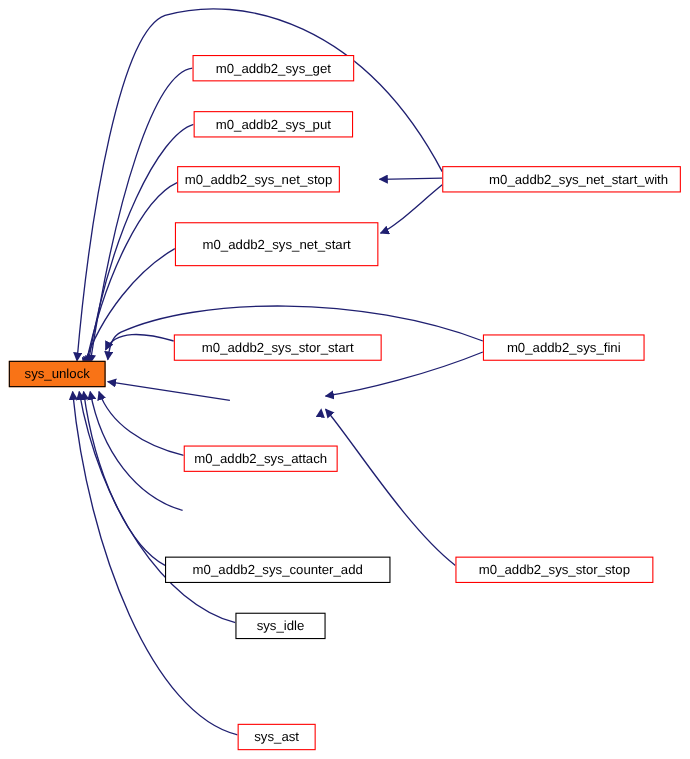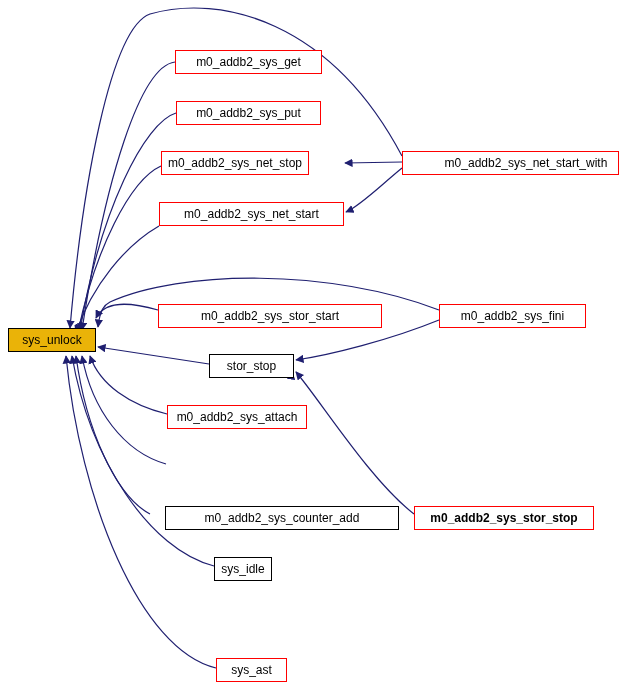--- a/index.html
+++ b/index.html
@@ -31,21 +31,21 @@
     align-items: center;
     justify-content: center;
     font-size: 12px;
     line-height: 1;
     white-space: nowrap;
     background: #ffffff;
     border: 1px solid #ff0000;
     color: #000000;
   }
   .node.root {
-    background: #eab308;
+    background: #f97316;
     border: 1px solid #000000;
   }
   .node.plain {
     background: #ffffff;
     border: 1px solid #000000;
   }
 </style>
 </head>
 <body>
 
@@ -106,54 +106,51 @@
   </div>
 
   <div class="node" style="left:176px; top:101px; width:145px; height:24px;">
     <span>m0_addb2_sys_put</span>
   </div>
 
   <div class="node" style="left:161px; top:151px; width:148px; height:24px;">
     <span>m0_addb2_sys_net_stop</span>
   </div>
 
-  <div class="node" style="left:159px; top:202px; width:185px; height:24px;">
+  <div class="node" style="left:159px; top:202px; width:185px; height:40px;">
     <span>m0_addb2_sys_net_start</span>
   </div>
 
   <div class="node" style="left:402px; top:151px; width:217px; height:24px;padding-left:31px;">
     <span>m0_addb2_sys_net_start_with</span>
   </div>
 
-  <div class="node" style="left:158px; top:304px; width:224px; height:24px;">
+  <div class="node" style="left:158px; top:304px; width:189px; height:24px;">
     <span>m0_addb2_sys_stor_start</span>
   </div>
 
   <div class="node" style="left:439px; top:304px; width:147px; height:24px;">
     <span>m0_addb2_sys_fini</span>
   </div>
 
-  <div class="node plain" style="left:209px; top:354px; width:85px; height:24px;">
-    <span>stor_stop</span>
-  </div>
 
   <div class="node" style="left:167px; top:405px; width:140px; height:24px;align-items:center;">
     <span>m0_addb2_sys_attach</span>
   </div>
 
 
-  <div class="node plain" style="left:165px; top:506px; width:234px; height:24px;">
+  <div class="node plain" style="left:150px; top:506px; width:205px; height:24px;">
     <span>m0_addb2_sys_counter_add</span>
   </div>
 
-  <div class="node" style="left:414px; top:506px; width:180px; height:24px;font-weight:bold;">
+  <div class="node" style="left:414px; top:506px; width:180px; height:24px;">
     <span>m0_addb2_sys_stor_stop</span>
   </div>
 
-  <div class="node plain" style="left:214px; top:557px; width:58px; height:24px;">
+  <div class="node plain" style="left:214px; top:557px; width:82px; height:24px;">
     <span>sys_idle</span>
   </div>
 
   <div class="node" style="left:216px; top:658px; width:71px; height:24px;">
     <span>sys_ast</span>
   </div>
 
 </div>
 
 </body></html>

